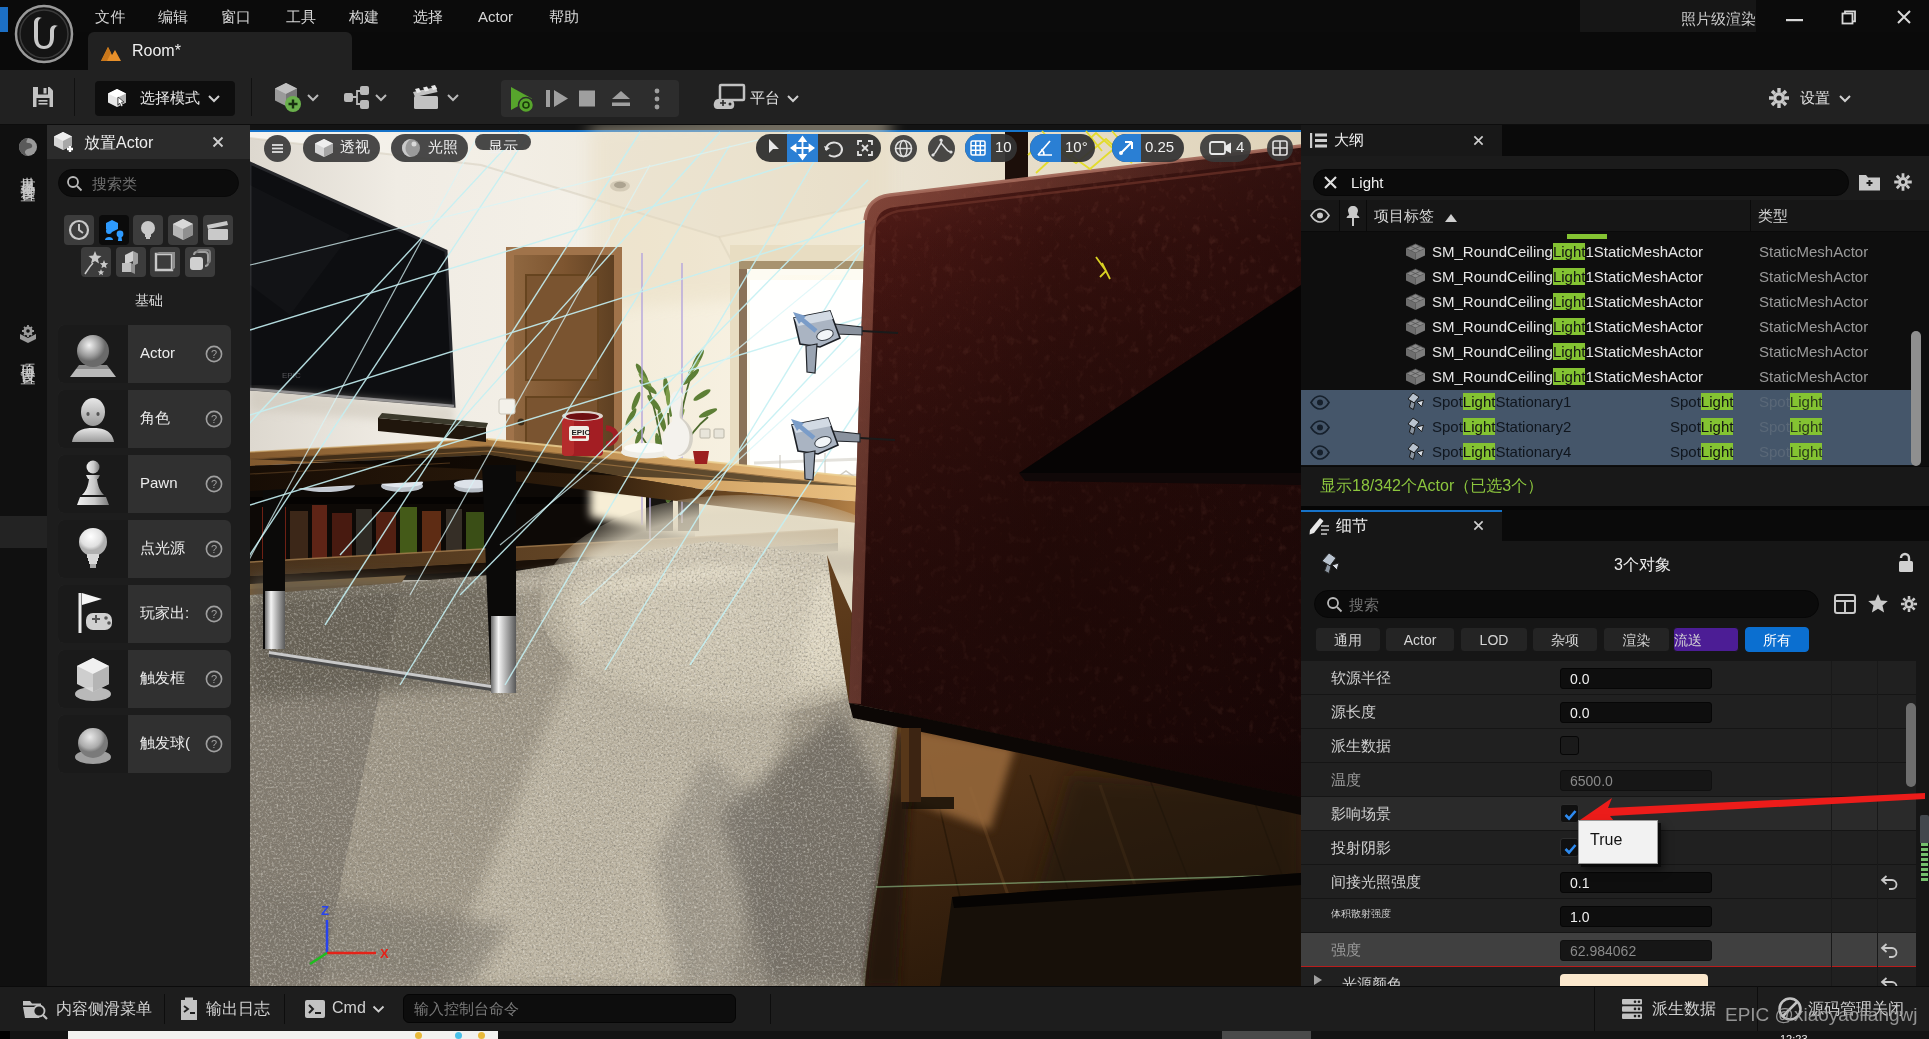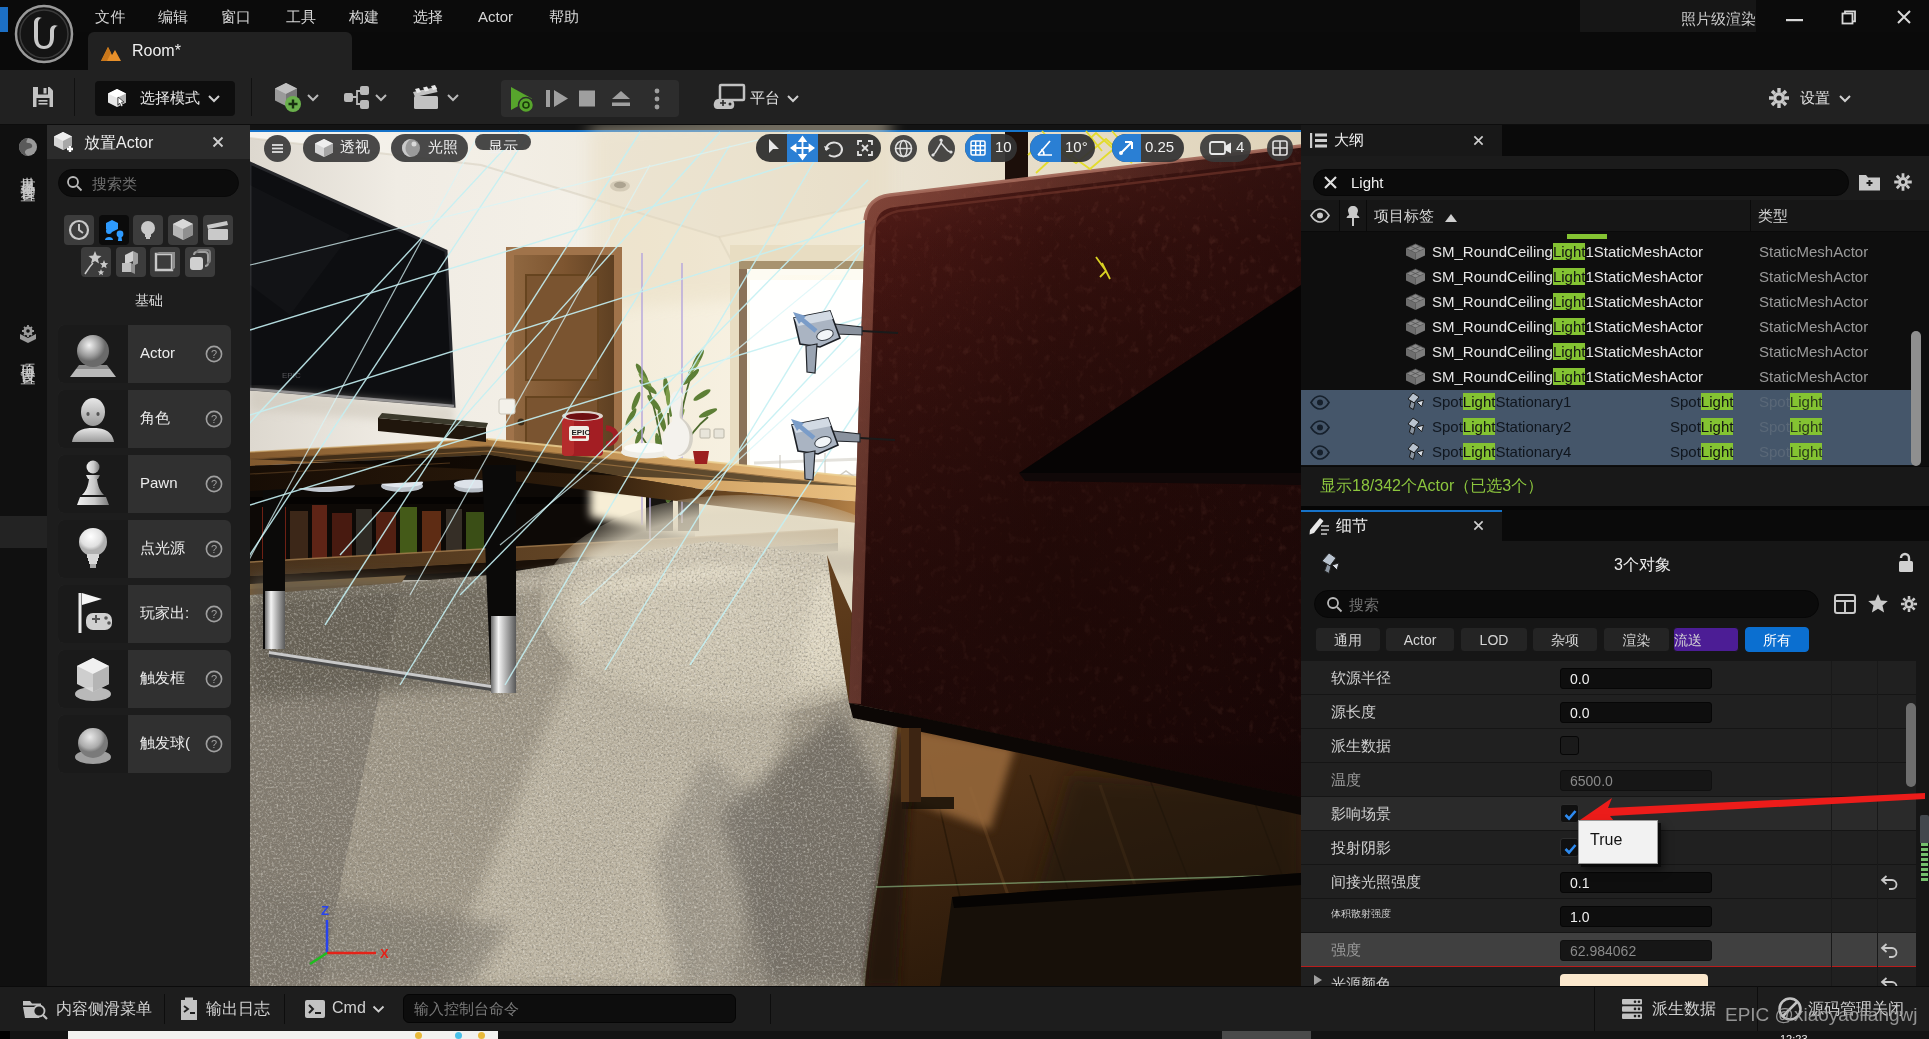--- a/index.html
+++ b/index.html
@@ -1164,21 +1164,21 @@
         <div class="abs" style="left:259px;top:7px;width:152px;height:21px;background:#161616;border:1px solid #101010;border-radius:3px;color:#8a8a8a;font-size:14px;line-height:21px;padding-left:9px">62.984062</div>
         <svg class="abs" style="left:578px;top:8px" width="20" height="18" viewBox="0 0 20 18">
           <path d="M4 7 h9 a4.5 4.5 0 0 1 0 9 h-3" fill="none" stroke="#c9c9c9" stroke-width="1.8"></path>
           <path d="M7.5 3 L3 7 l4.5 4" fill="none" stroke="#c9c9c9" stroke-width="1.8"></path>
         </svg>
       </div>
       <div class="abs" style="left:0;top:842px;width:615px;height:25px;background:#202020;border-bottom:1px solid #151515;overflow:hidden">
         <svg class="abs" style="left:12px;top:7px" width="10" height="12" viewBox="0 0 10 12">
           <path d="M1 1 L9 6 L1 11 Z" fill="#9f9f9f"></path>
         </svg>
-        <div class="abs" style="left:30px;top:8px;color:#cfcfcf;font-size:15px">光源颜色</div>
+        <div class="abs" style="left:41px;top:8px;color:#cfcfcf;font-size:15px">光源颜色</div>
         <div class="abs" style="left:259px;top:7px;width:148px;height:18px;background:#fbe8cd;border-radius:4px 4px 0 0"></div>
         <svg class="abs" style="left:578px;top:8px" width="20" height="18" viewBox="0 0 20 18">
           <path d="M4 7 h9 a4.5 4.5 0 0 1 0 9 h-3" fill="none" stroke="#c9c9c9" stroke-width="1.8"></path>
           <path d="M7.5 3 L3 7 l4.5 4" fill="none" stroke="#c9c9c9" stroke-width="1.8"></path>
         </svg>
       </div>
       <div class="abs" style="left:530px;top:536px;width:1px;height:449px;background:#191919"></div>
       <div class="abs" style="left:576px;top:536px;width:1px;height:449px;background:#191919"></div>
     </div>
 

